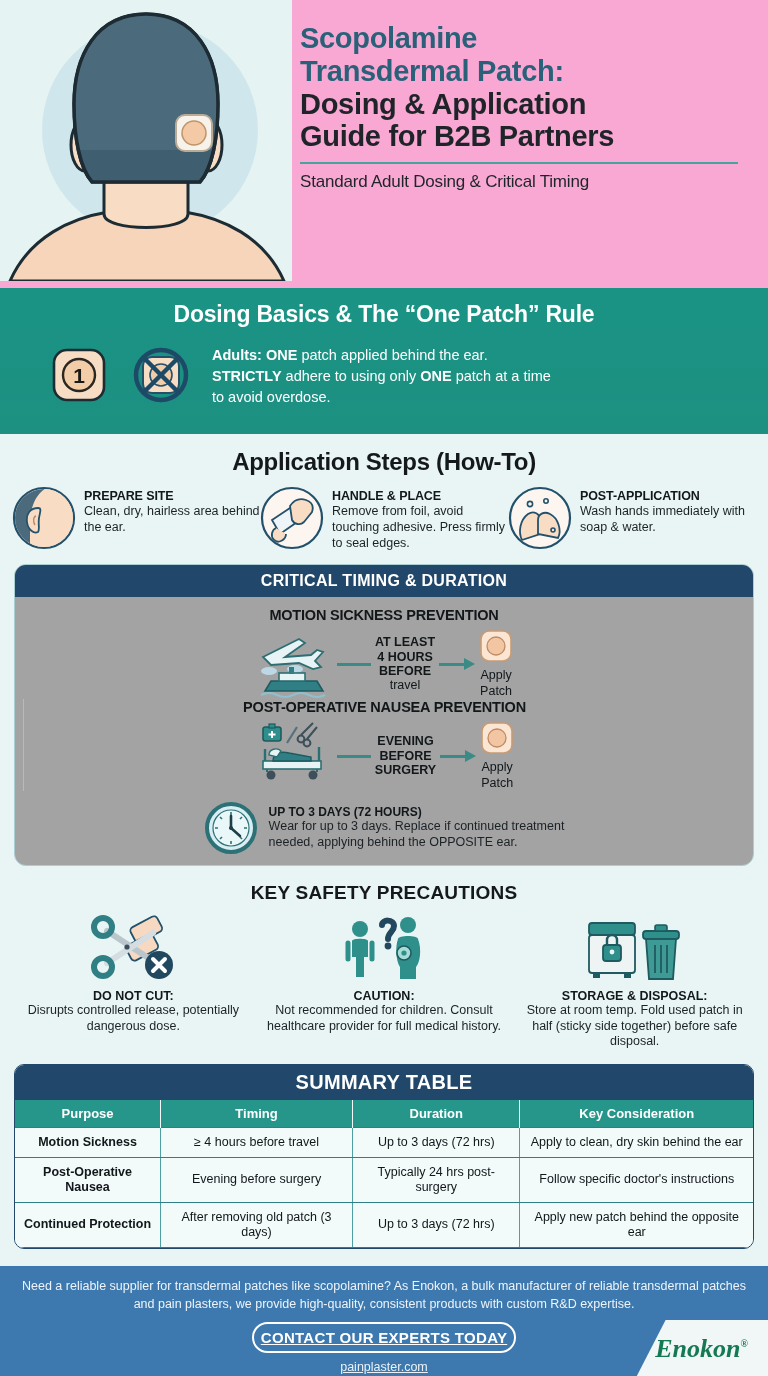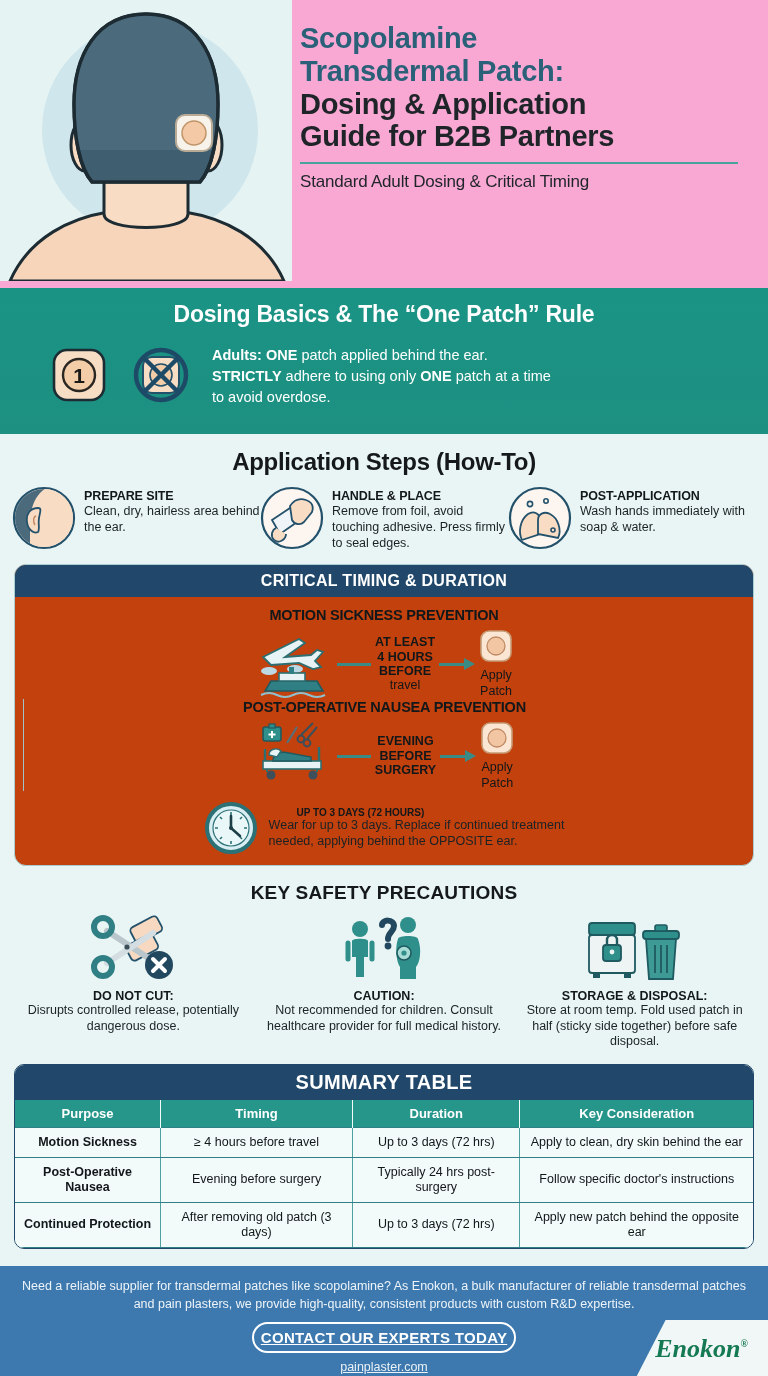--- a/index.html
+++ b/index.html
@@ -35,38 +35,38 @@
 
   
   .steps { display: flex; padding: 0 12px; }
   .step { flex: 1; display: flex; gap: 8px; align-items: flex-start; }
   .step-ico { flex: 0 0 64px; height: 64px; }
   .step-txt { padding-top: 3px; }
   .step-h { font-size: 12.5px; font-weight: bold; color: #12171a; letter-spacing: -0.1px; }
   .step-p { font-size: 12.5px; color: #1b2226; line-height: 1.28; }
 
   
-  .card { margin: 13px 14px 0; border: 1px solid #a9cfd4; border-radius: 12px; background: #c2410c; overflow: hidden; }
+  .card { margin: 13px 14px 0; border: 1px solid #a9cfd4; border-radius: 12px; background: #a3a3a3; overflow: hidden; }
   .card-head { background: #21486a; color: #fff; text-align: center; font-size: 16px; font-weight: bold; padding: 7px 0; letter-spacing: 0.3px; }
   .card-body { padding: 10px 8px 10px; }
   .two-col { display: flex; flex-direction: column; }
   .col { flex: 1; padding: 0 6px; }
   .col + .col { border-left: 1.5px solid #9fc3c8; }
   .col-h { text-align: center; font-size: 14.5px; font-weight: bold; color: #12171a; margin-bottom: 6px; letter-spacing: -0.2px; }
   .flow { display: flex; align-items: center; justify-content: center; gap: 4px; }
   .flow-when { text-align: center; font-size: 12.5px; font-weight: bold; color: #12171a; line-height: 1.15; }
   .flow-when .light { font-weight: normal; }
   .dash { width: 34px; height: 3px; background: #3a8b86; }
   .arrow { width: 36px; height: 12px; position: relative; }
   .arrow:before { content:""; position:absolute; left:0; top:4.5px; width:25px; height:3px; background:#3a8b86; }
   .arrow:after { content:""; position:absolute; right:0; top:0; border-left:11px solid #3a8b86; border-top:6px solid transparent; border-bottom:6px solid transparent; }
   .apply { text-align: center; }
   .apply-lbl { font-size: 12.5px; color: #11171a; line-height: 1.1; margin-top: 2px; }
   .duration { display: flex; align-items: center; justify-content: center; gap: 11px; margin-top: 10px; padding: 0 10px; }
-  .dur-h { font-size: 10px; font-weight: bold; color: #12171a; margin-left: 28px; }
+  .dur-h { font-size: 12px; font-weight: bold; color: #12171a; }
   .dur-p { font-size: 12.5px; color: #1b2226; line-height: 1.25; }
 
   
   .safety { display: flex; padding: 0 10px; gap: 4px; }
   .saf { flex: 1; text-align: center; }
   .saf-ico { height: 74px; display: flex; align-items: center; justify-content: center; }
   .saf-h { font-size: 12.5px; font-weight: bold; color: #12171a; margin-top: 3px; }
   .saf-p { font-size: 12.5px; color: #1b2226; line-height: 1.25; padding: 0 6px; }
 
   

